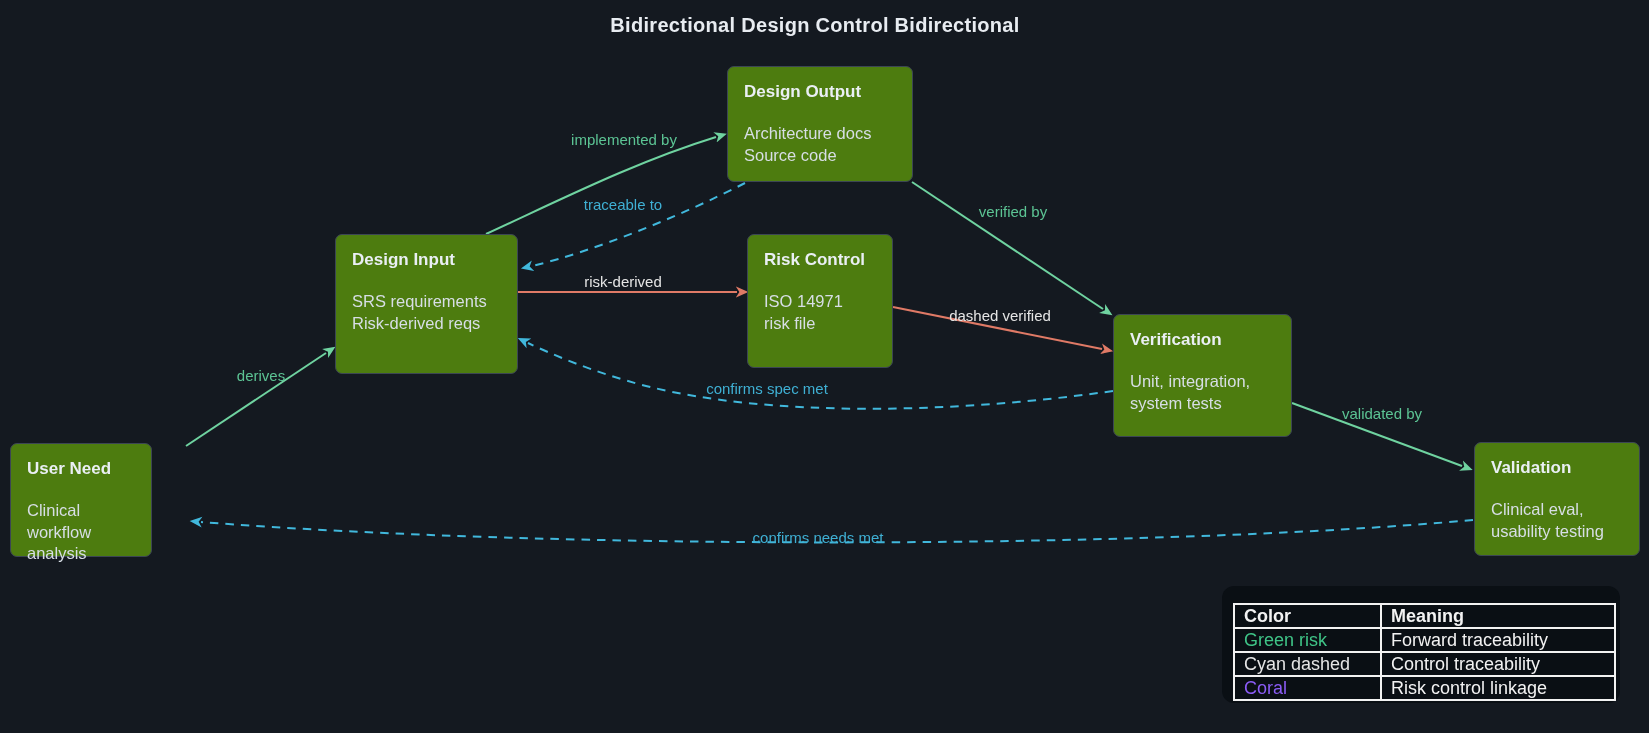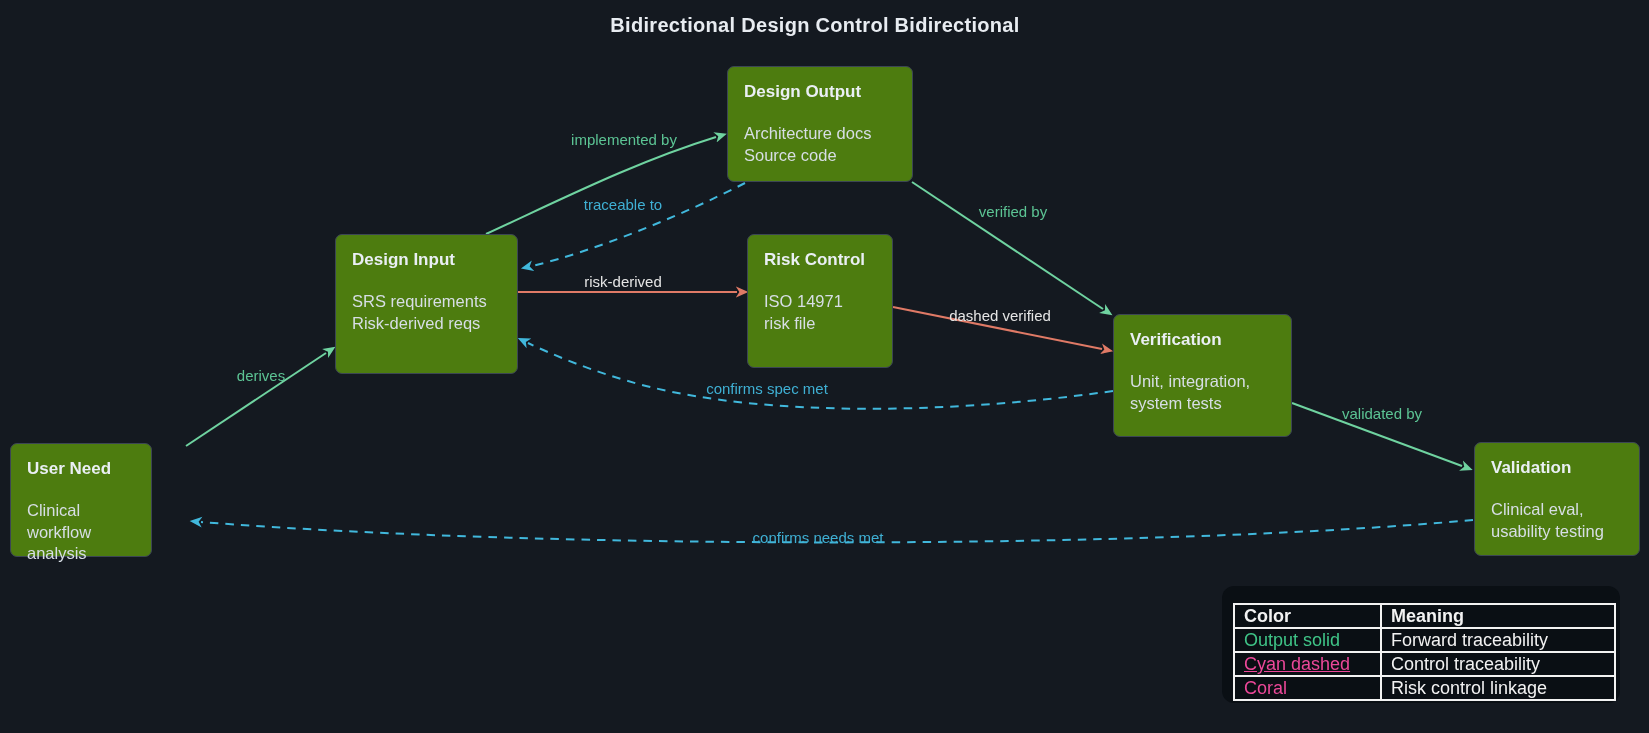--- a/index.html
+++ b/index.html
@@ -37,22 +37,22 @@
     border-collapse:collapse; font-size:18px; color:#f2f2f2;margin-top:8px;
   }
   .legend-table th, .legend-table td {
     border:2px solid #f2f2f2; padding:0 9px; line-height:22px;
     text-align:left; white-space:nowrap;
   }
   .legend-table th { font-weight:bold; }
   .legend-table th:first-child, .legend-table td:first-child { width:127px; }
   .legend-table td:last-child, .legend-table th:last-child { width:214px; }
   .leg-green { color:#3fc487; }
-  .leg-cyan  { color:#ec4899;text-decoration:underline; }
-  .leg-coral { color:#ec4899;border-radius:11px; }
+  .leg-cyan  { color:#e5e5e5; }
+  .leg-coral { color:#8b5cf6;border-radius:11px; }
 </style>
 </head>
 <body>
 
 <div class="stage">
 
   <div class="diagram-title">Bidirectional Design Control Bidirectional</div>
 
   <svg class="edges" width="1649" height="733" viewBox="0 0 1649 733">
     <defs>
@@ -121,21 +121,21 @@
   <div class="legend-panel"></div>
   <table class="legend-table">
     <thead>
       <tr>
         <th>Color</th>
         <th>Meaning</th>
       </tr>
     </thead>
     <tbody>
       <tr>
-        <td class="leg-green">Output solid</td>
+        <td class="leg-green">Green risk</td>
         <td>Forward traceability</td>
       </tr>
       <tr>
         <td class="leg-cyan">Cyan dashed</td>
         <td>Control traceability</td>
       </tr>
       <tr>
         <td class="leg-coral">Coral</td>
         <td>Risk control linkage</td>
       </tr>

